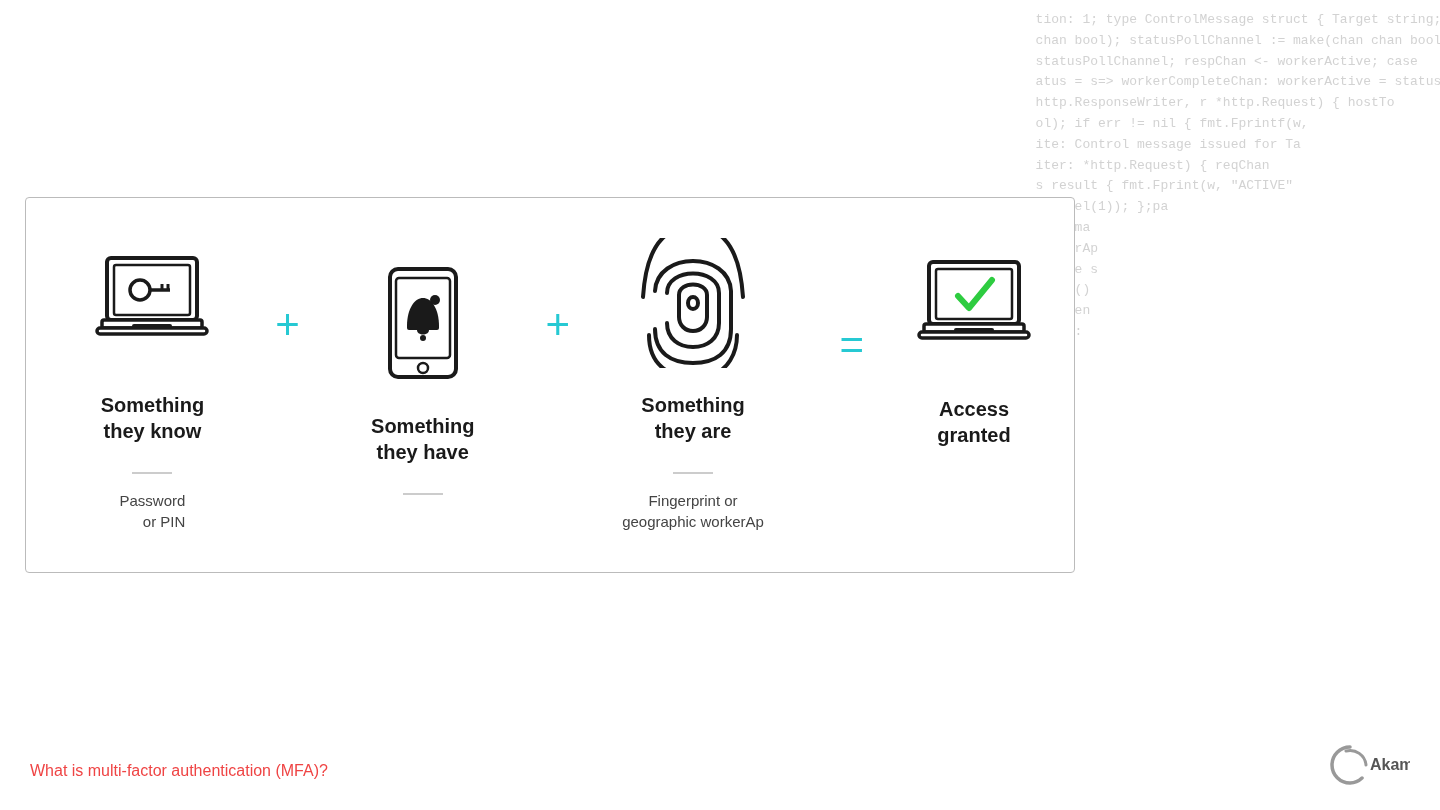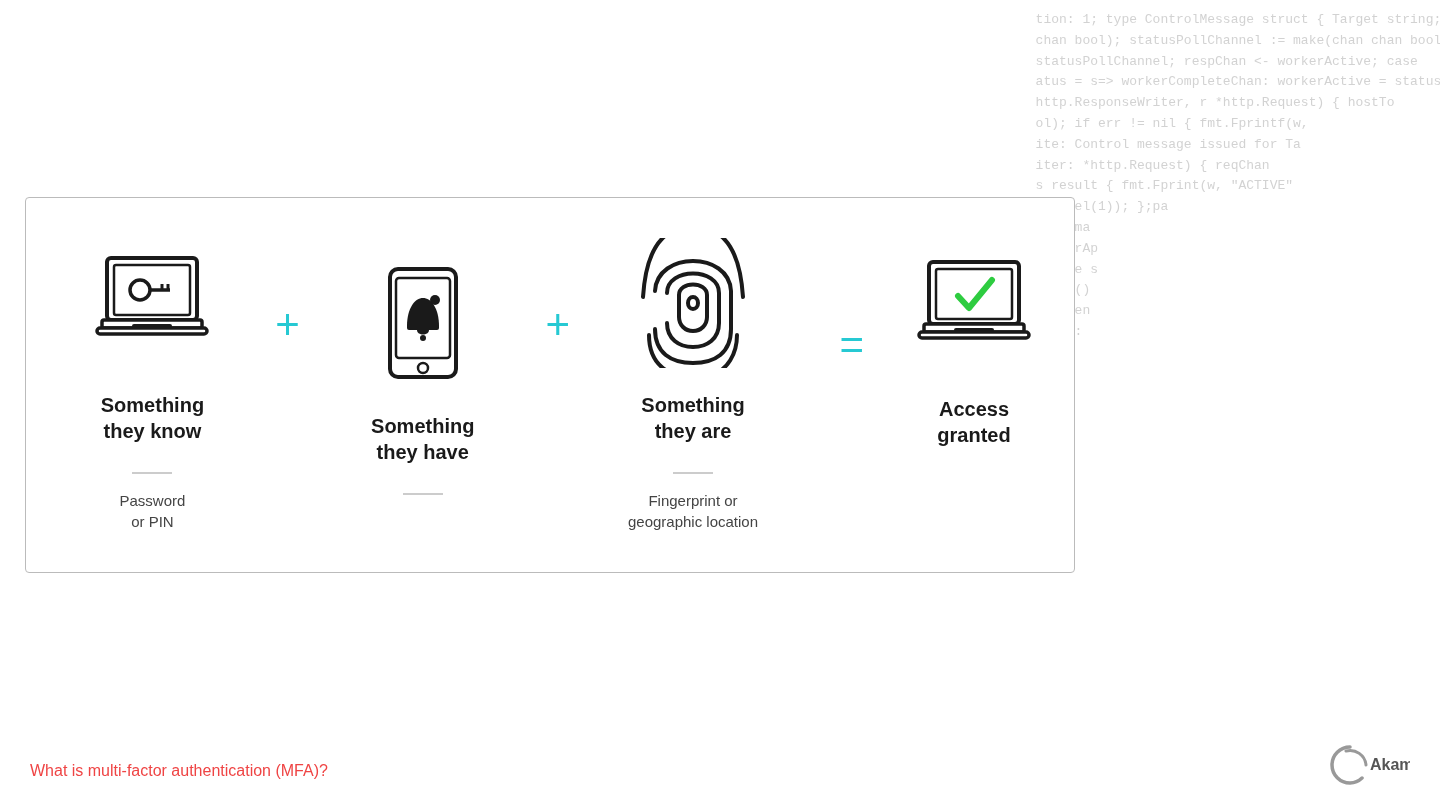--- a/index.html
+++ b/index.html
@@ -234,21 +234,21 @@
               <rect x="10" y="72" width="100" height="8" rx="2" fill="white" stroke="#1a1a1a" stroke-width="3.5"></rect>
 
               <rect x="40" y="76" width="40" height="4" rx="2" fill="#1a1a1a"></rect>
 
               <rect x="5" y="80" width="110" height="6" rx="3" fill="white" stroke="#1a1a1a" stroke-width="3.5"></rect>
             </svg>
           </div>
           <div class="factor-label" style="white-space: pre-line;">Something
 they know</div>
           <div class="factor-divider"></div>
-          <div class="factor-sublabel" style="white-space: pre-line;">Password
+          <div class="factor-sublabel" style="white-space: pre-line; text-align: right;">Password
 or PIN</div>
         </div>
 
         <div class="operator">+</div>
 
         <div class="factor-item">
           <div class="factor-icon">
 
             <svg width="90" height="120" viewBox="0 0 90 120">
 
@@ -297,21 +297,21 @@
 
                 <path d="M-44,32 C-44,62 -24,74 0,74" fill="none" stroke="#1a1a1a" stroke-width="4" stroke-linecap="round"></path>
                 <path d="M44,32 C44,52 34,66 20,72" fill="none" stroke="#1a1a1a" stroke-width="4" stroke-linecap="round"></path>
               </g>
             </svg>
           </div>
           <div class="factor-label" style="white-space: pre-line;">Something
 they are</div>
           <div class="factor-divider"></div>
           <div class="factor-sublabel" style="white-space: pre-line;">Fingerprint or
-geographic location</div>
+geographic workerAp</div>
         </div>
 
       </div>
 
       <div class="equals-section">
         <div class="equals-sign">=</div>
         <div class="result-item">
           <div class="result-icon">
 
             <svg width="120" height="110" viewBox="0 0 120 110">

